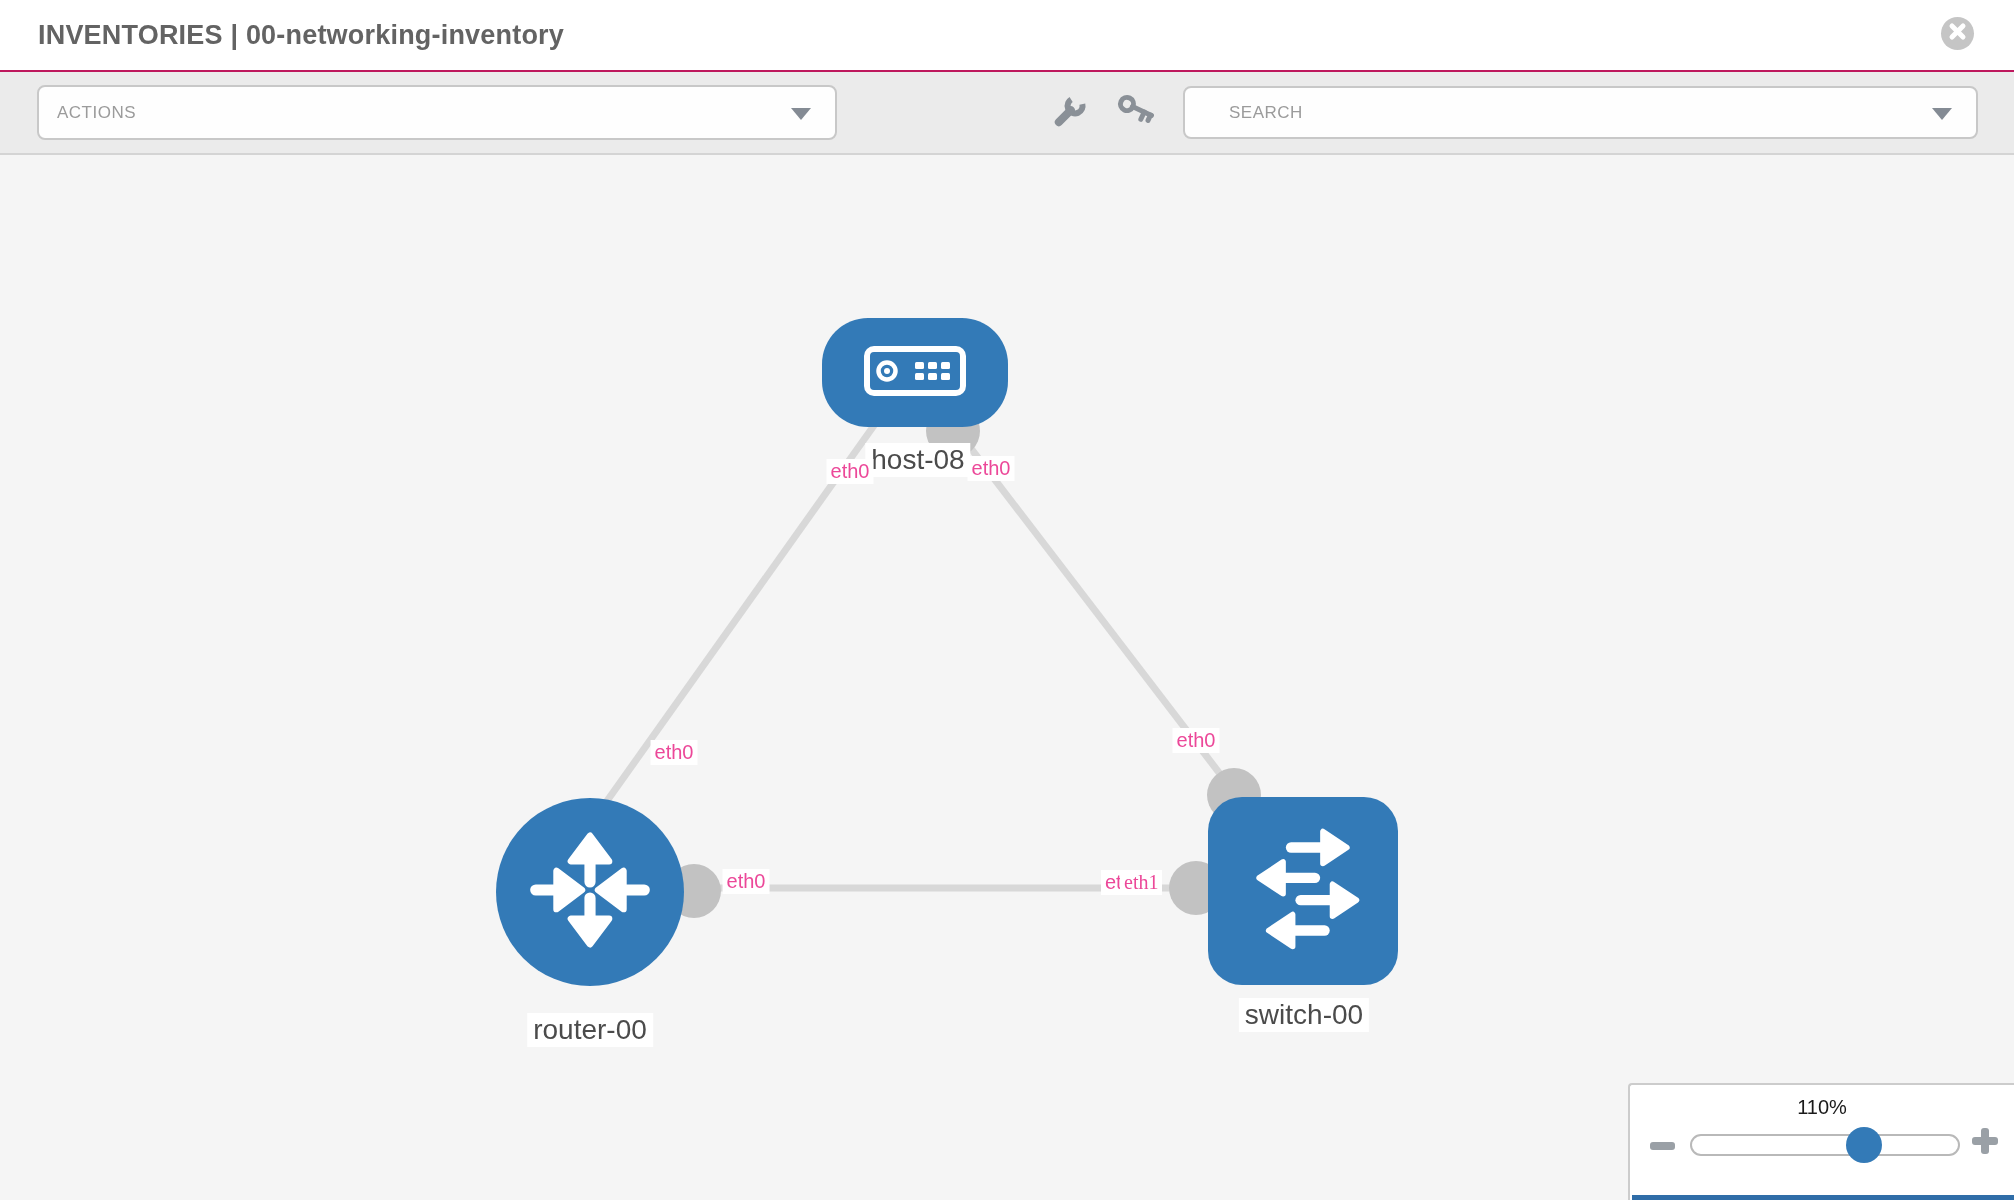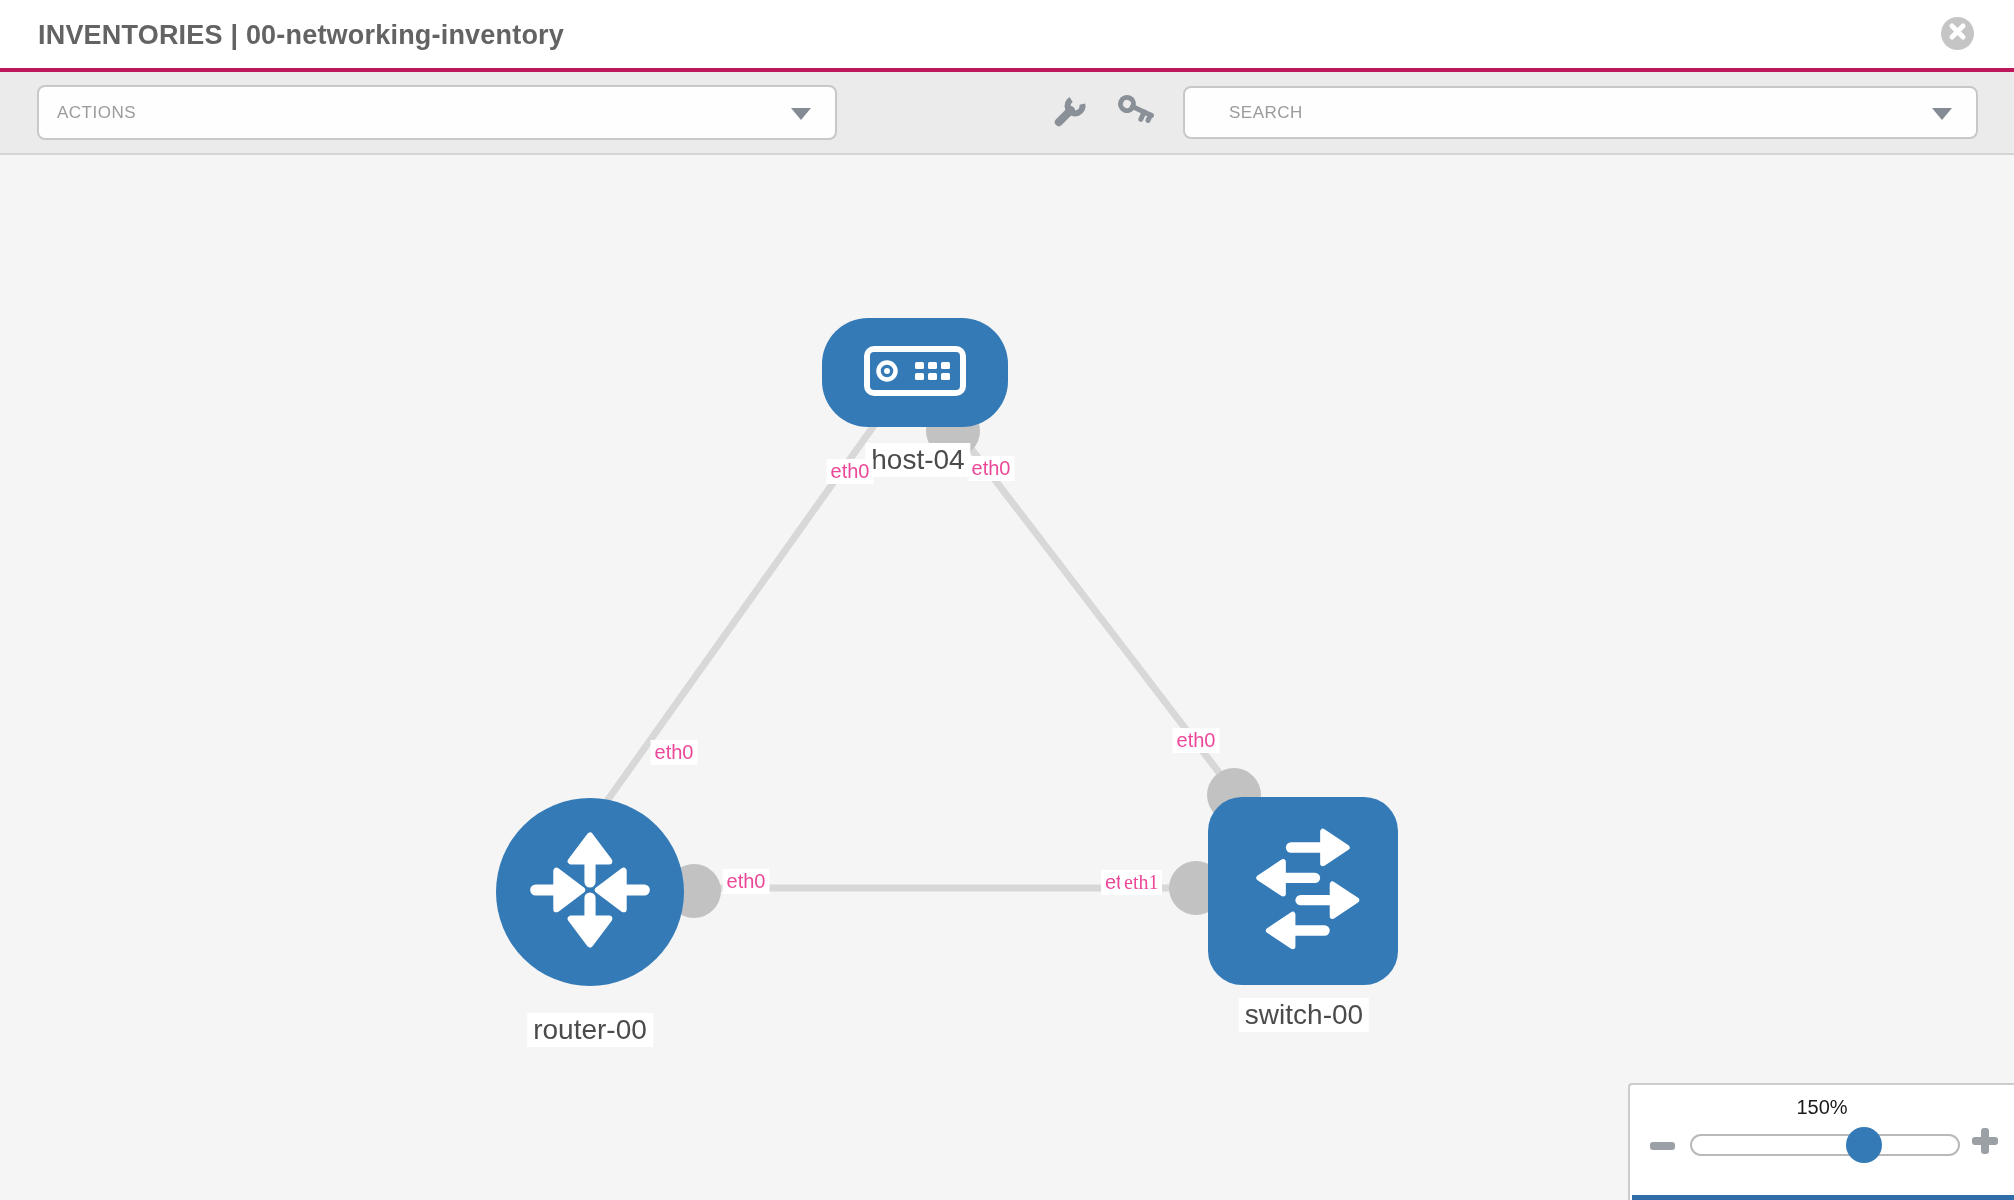--- a/index.html
+++ b/index.html
@@ -6,21 +6,21 @@
   html, body { width: 2014px; height: 1200px; overflow: hidden; }
   body {
     font-family: "Liberation Sans", "DejaVu Sans", sans-serif;
     background: #ffffff;
     position: relative;
   }
 
   
   .header {
     position: absolute; left: 0; top: 0; width: 2014px; height: 72px;
-    background: #ffffff; border-bottom: 4px solid #be185d;
+    background: #ffffff; border-bottom: 2px solid #be185d;
   }
   .page-title {
     position: absolute; left: 38px; top: 0; height: 70px; line-height: 70px;
     font-size: 27px; font-weight: bold; color: #636363; letter-spacing: 0.2px;
   }
   .close-btn {
     position: absolute; right: 40px; top: 17px; width: 33px; height: 33px;
     border-radius: 50%; background: #c5c5c5; cursor: pointer;
     display: flex; align-items: center; justify-content: center;
   }
@@ -206,34 +206,34 @@
           <polygon points="40,80 70,60 70,100" stroke-width="7"></polygon>
           <line x1="92" y1="108" x2="138" y2="108" stroke-width="13"></line>
           <polygon points="162,108 132,88 132,128" stroke-width="7"></polygon>
           <line x1="122" y1="146" x2="76" y2="146" stroke-width="13"></line>
           <polygon points="52,146 82,126 82,166" stroke-width="7"></polygon>
         </g>
       </svg>
     </span>
   </div>
 
-  <div class="node-label" style="left:918px; top:288px;">host-04</div>
+  <div class="node-label" style="left:918px; top:288px;">host-08</div>
   <div class="node-label" style="left:590px; top:842px;margin-top:16px;">router-00</div>
   <div class="node-label" style="left:1304px; top:843px;">switch-00</div>
 
   <div class="if-label if-center" style="left:850px;  top:304px;">eth0</div>
   <div class="if-label if-center" style="left:991px;  top:301px;">eth0</div>
   <div class="if-label if-center" style="left:674px;  top:585px;">eth0</div>
   <div class="if-label if-center" style="left:1196px; top:573px;">eth0</div>
   <div class="if-label if-center" style="left:746px;  top:714px;">eth0</div>
   <div class="if-label" style="left:1101px; top:715px; z-index:3;">eth</div>
   <div class="if-label" style="left:1120px; top:715px; z-index:4;font-family:Liberation Serif, serif;">eth1</div>
 
   <div class="zoom-panel">
-    <div class="zoom-value">150%</div>
+    <div class="zoom-value">110%</div>
     <div class="zoom-minus">
       <span>
         <svg width="26" height="10" viewBox="0 0 26 10">
             <rect x="0" y="1" width="25" height="8" rx="3" fill="#9aa0a6"></rect>
           </svg>
       </span>
     </div>
     <div class="zoom-track"></div>
     <div class="zoom-handle"></div>
     <div class="zoom-plus">

